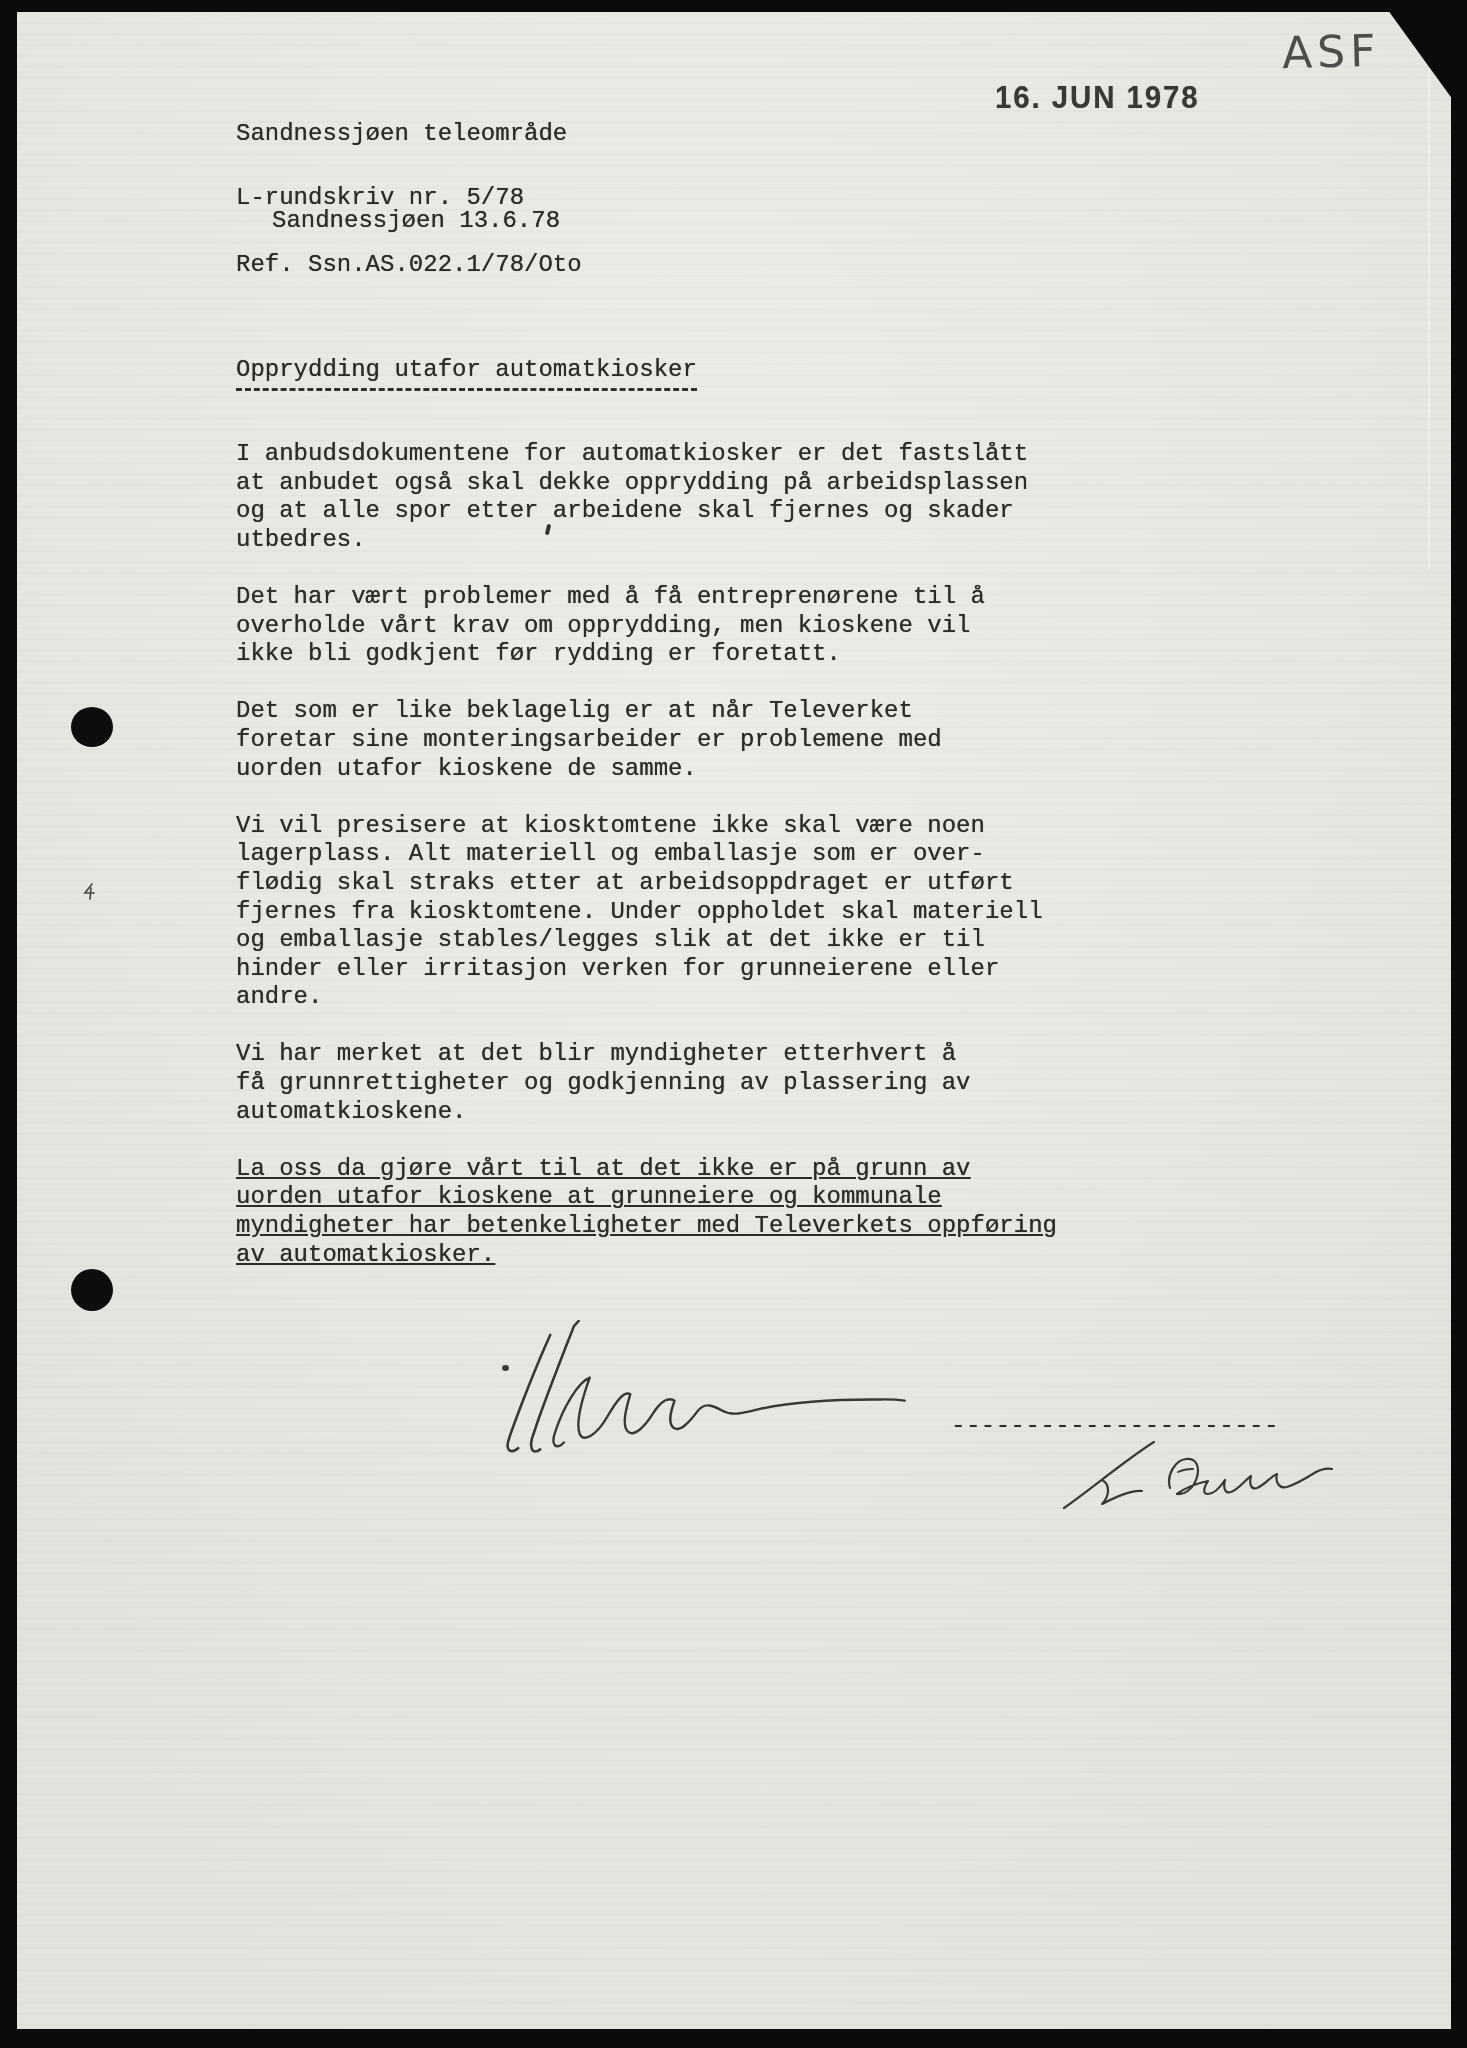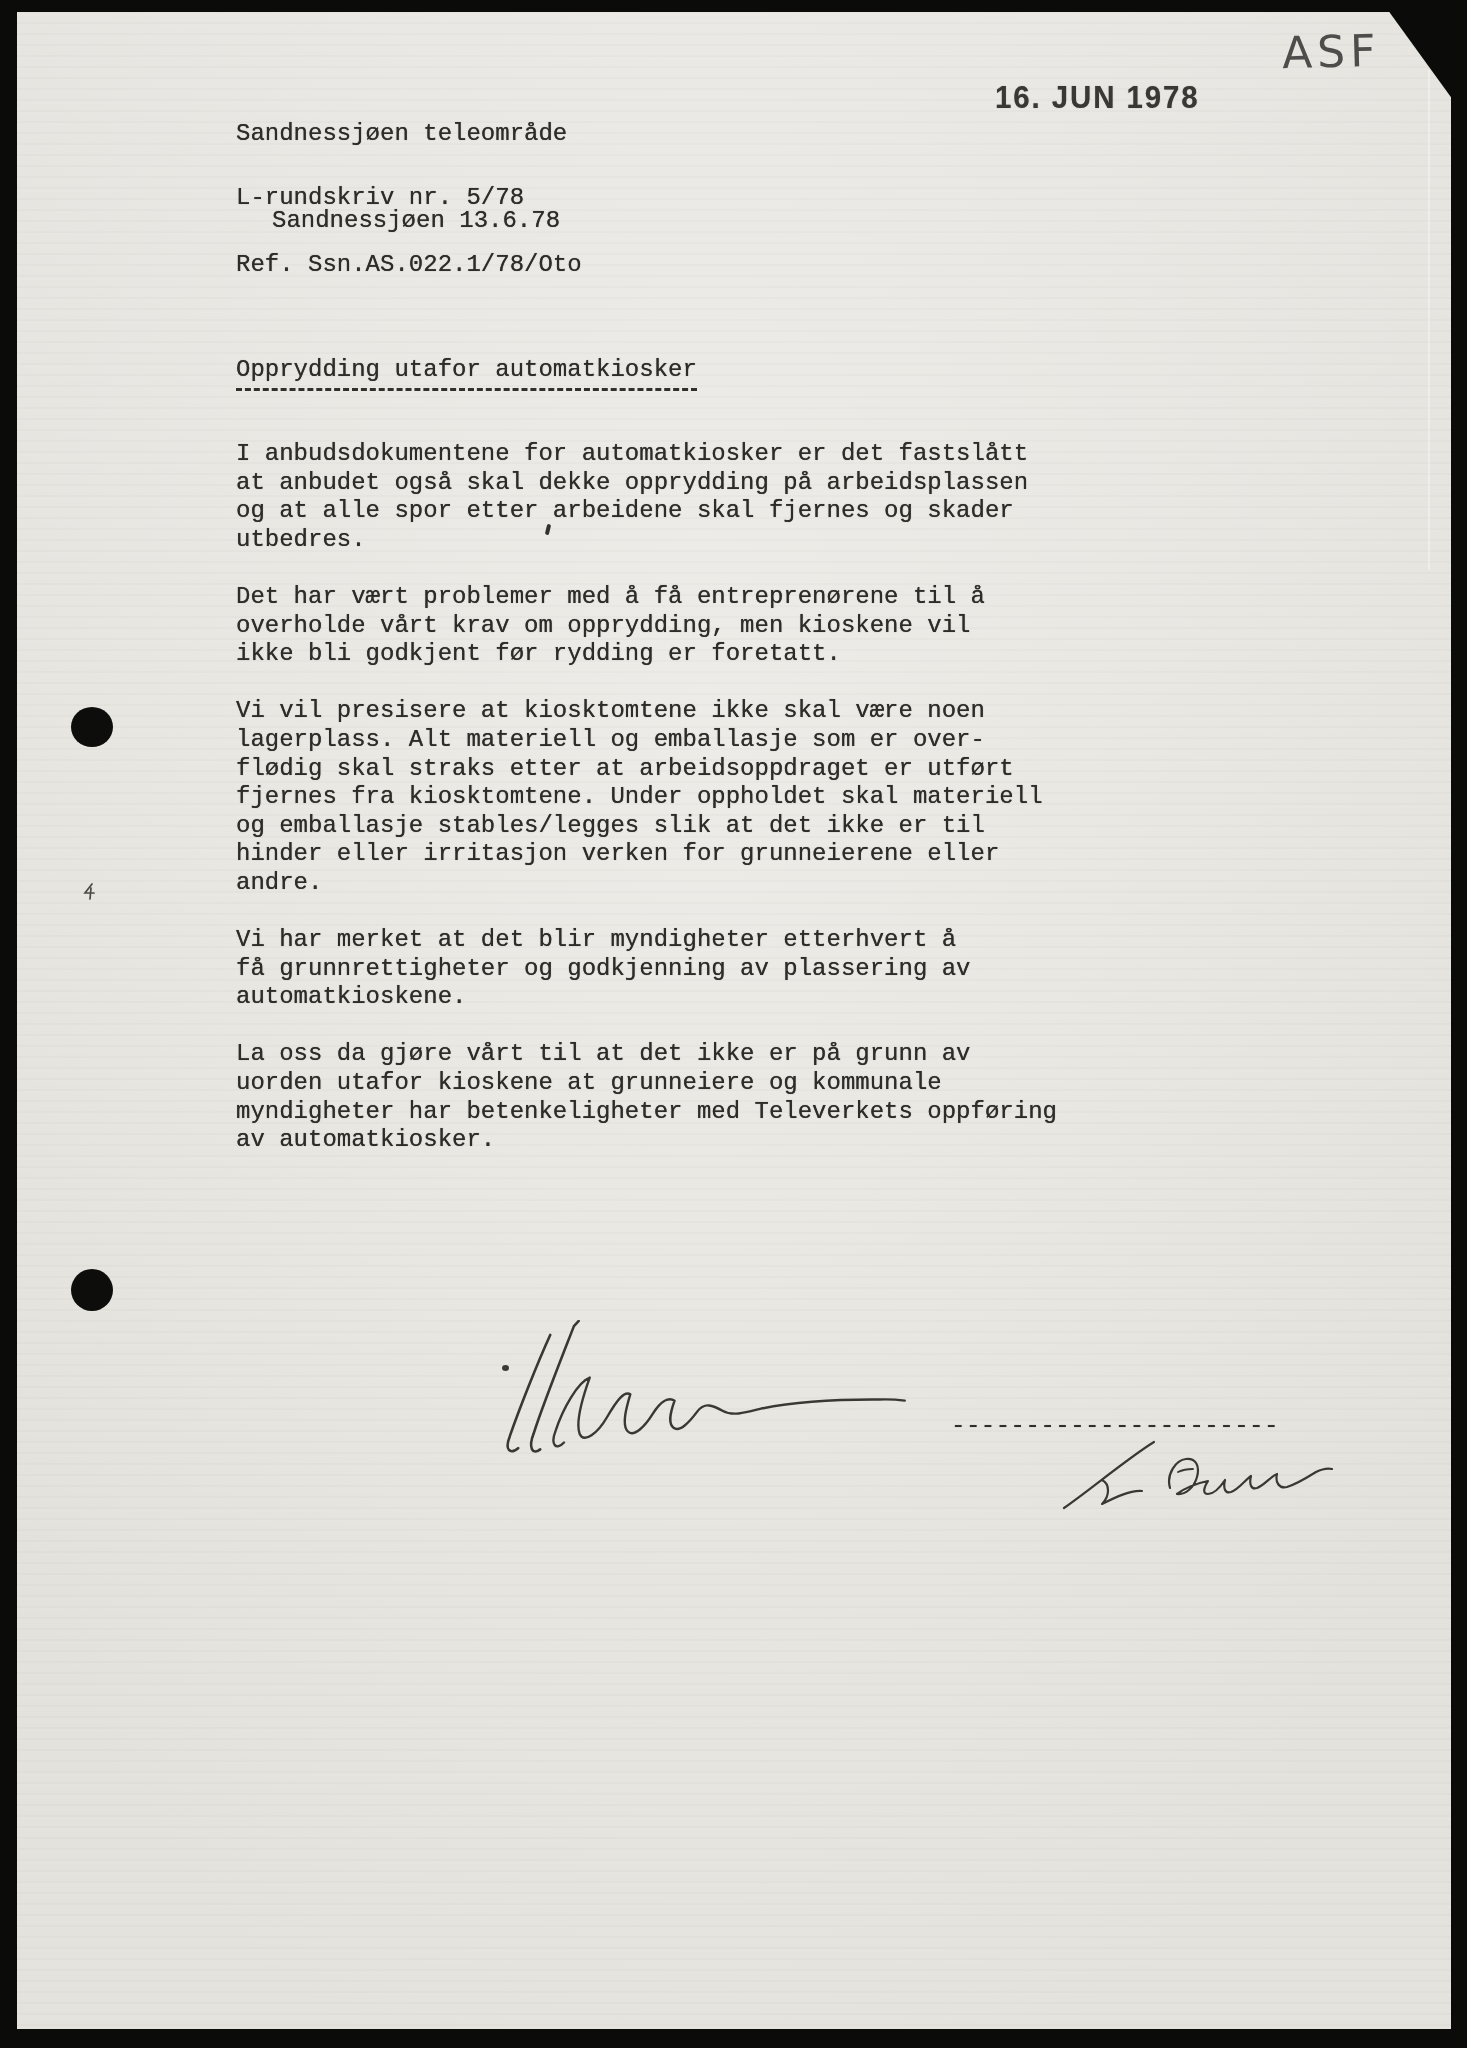--- a/index.html
+++ b/index.html
@@ -42,21 +42,21 @@
   }
   .typed{font-size:24px;line-height:28.6px;text-shadow:0 0 0.7px rgba(46,44,40,0.85);}
   .hline{position:absolute;left:236px;white-space:pre;}
   .h1{top:120px;} .h2{top:164px;margin-top:20px;} .h3{top:207px;margin-left:36px;} .h4{top:251px;}
   .title{
     position:absolute;left:236px;top:356px;white-space:pre;
     border-bottom:3px dashed #32302b;padding-bottom:3px;
   }
   .body-block{position:absolute;left:236px;top:440px;width:1030px;}
   .para{white-space:pre;margin:0 0 28.6px 0;}
-  .para:last-child{margin-bottom:16px;}
+  .para:last-child{margin-bottom:16px;text-decoration:underline;}
   .sig-line{position:absolute;left:951px;top:1412px;white-space:pre;letter-spacing:0.5px;}
   .sig1{position:absolute;left:478px;top:1316px;transform:rotate(-2deg);}
   .sig2{position:absolute;left:1050px;top:1436px;}
   .sig path{fill:none;stroke:#3a3833;stroke-linecap:round;stroke-linejoin:round;}
   .mark-apostrophe{position:absolute;left:546px;top:524px;width:4px;height:11px;border-radius:2px;background:#34322d;transform:rotate(14deg);}
   .mark-dot{position:absolute;left:502px;top:1365px;width:7px;height:6px;border-radius:50%;background:#3c3a34;}
   .mark-pencil{position:absolute;left:82px;top:882px;}
 </style>
 </head>
 <body>
@@ -84,20 +84,23 @@
   <div class="typed title">Opprydding utafor automatkiosker</div>
 
   <div class="typed body-block">
     <p class="para">I anbudsdokumentene for automatkiosker er det fastslått
 at anbudet også skal dekke opprydding på arbeidsplassen
 og at alle spor etter arbeidene skal fjernes og skader
 utbedres.</p>
     <p class="para">Det har vært problemer med å få entreprenørene til å
 overholde vårt krav om opprydding, men kioskene vil
 ikke bli godkjent før rydding er foretatt.</p>
+    <p class="para">Det som er like beklagelig er at når Televerket
+foretar sine monteringsarbeider er problemene med
+uorden utafor kioskene de samme.</p>
     <p class="para">Vi vil presisere at kiosktomtene ikke skal være noen
 lagerplass. Alt materiell og emballasje som er over-
 flødig skal straks etter at arbeidsoppdraget er utført
 fjernes fra kiosktomtene. Under oppholdet skal materiell
 og emballasje stables/legges slik at det ikke er til
 hinder eller irritasjon verken for grunneierene eller
 andre.</p>
     <p class="para">Vi har merket at det blir myndigheter etterhvert å
 få grunnrettigheter og godkjenning av plassering av
 automatkioskene.</p>

